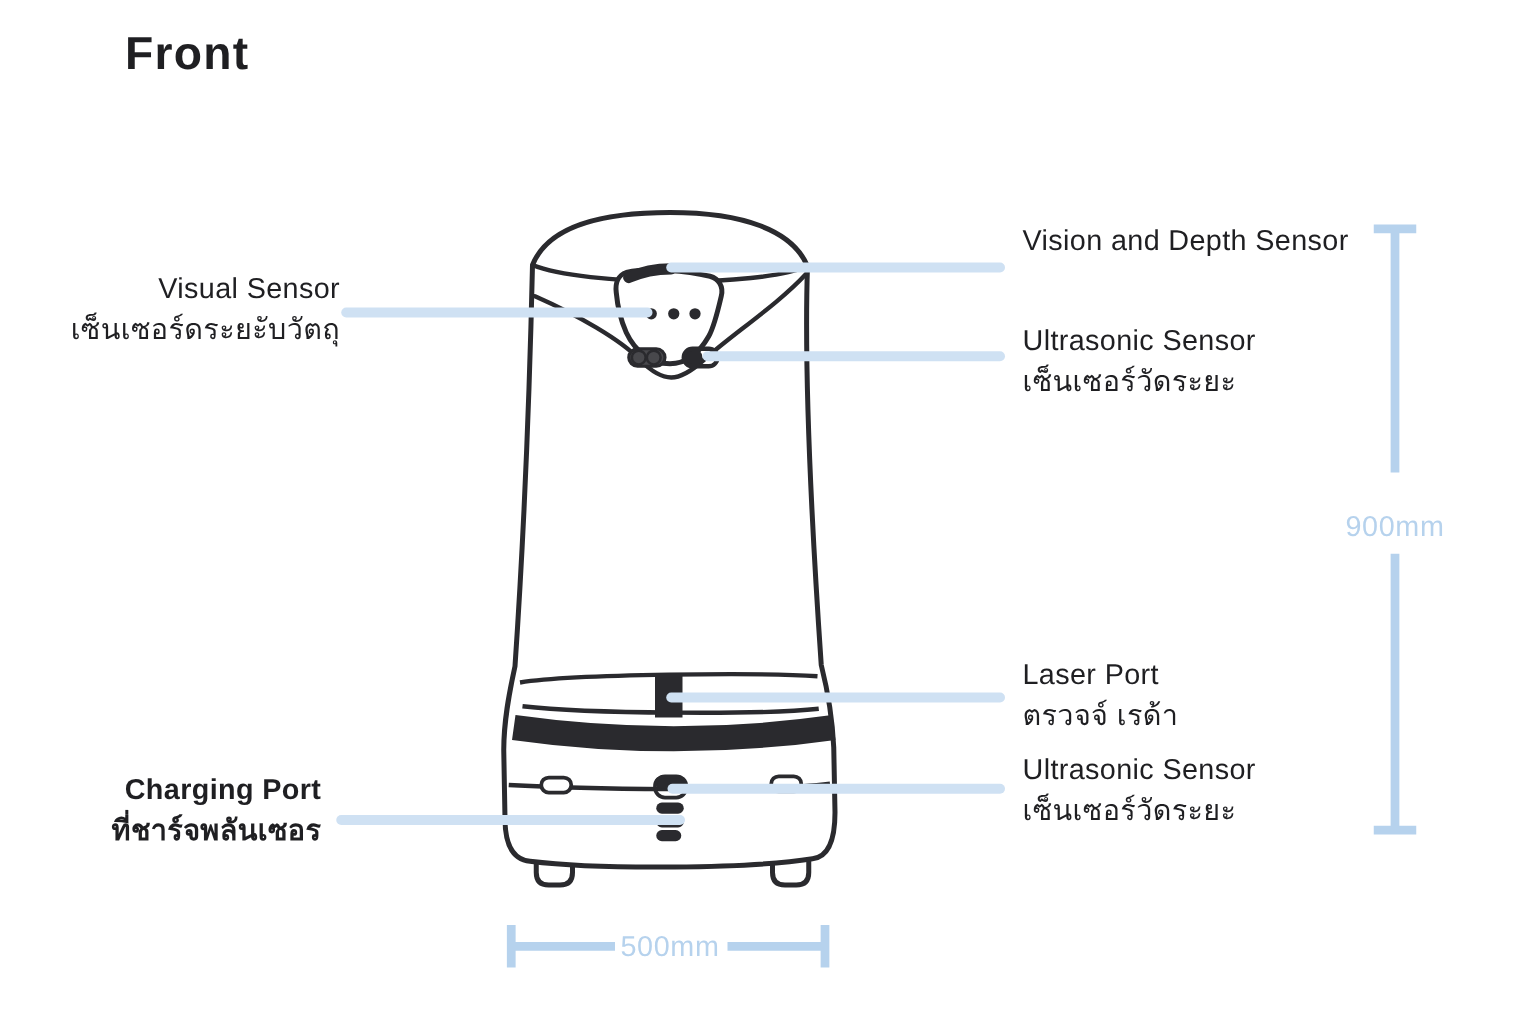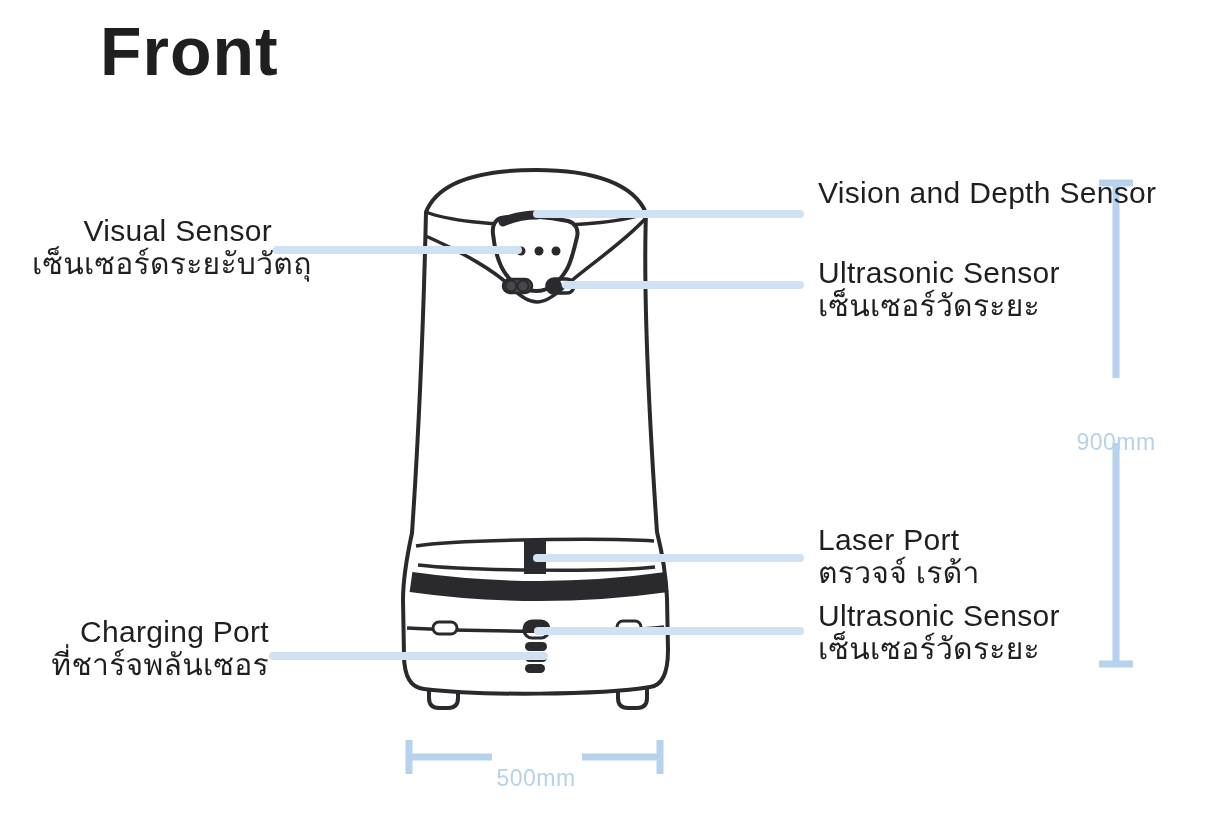--- a/index.html
+++ b/index.html
@@ -5,36 +5,36 @@
   html,body{margin:0;padding:0;background:#ffffff;}
   .stage{
     position:relative;
     width:1215px;height:822px;
     background:#ffffff;
     overflow:hidden;
     font-family:"Liberation Sans", sans-serif;
     color:#1f1f22;
   }
   .page-title{
-    position:absolute;left:100px;top:12px;
-    font-size:68px;font-weight:700;letter-spacing:1px;
+    position:absolute;left:100px;top:22px;
+    font-size:37px;font-weight:700;letter-spacing:1px;
   }
   .callout{
     position:absolute;
-    font-size:30px;line-height:33px;letter-spacing:.3px;
+    font-size:23px;line-height:33px;letter-spacing:.3px;
     white-space:nowrap;
   }
   .callout .en{display:block;}
   .callout .th{display:block;}
   .align-right{text-align:right;}
   .align-left{text-align:left;}
   .dim-text{
     position:absolute;
     font-size:23px;letter-spacing:.5px;
-    color:#b6d2ed;text-align:center;margin-top:21px;
+    color:#b6d2ed;text-align:center;
   }
   svg{position:absolute;left:0;top:0;}
 </style>
 </head>
 <body>
 
 <div class="stage">
 
   <svg width="1215" height="822" viewBox="0 0 1215 822">
 
@@ -159,21 +159,21 @@
   <div class="callout align-left" style="left:818px;top:523px;">
     <span class="en">Laser Port</span>
     <span class="th">ตรวจจ์ เรด้า</span>
   </div>
 
   <div class="callout align-left" style="left:818px;top:599px;">
     <span class="en">Ultrasonic Sensor</span>
     <span class="th">เซ็นเซอร์วัดระยะ</span>
   </div>
 
-  <div class="callout align-right" style="left:28px;top:615px;width:241px;">
+  <div class="callout align-right" style="left:16px;top:615px;width:241px;font-weight:bold;">
     <span class="en">Charging Port</span>
     <span class="th">ที่ชาร์จพลันเซอร</span>
   </div>
 
   <div class="dim-text" style="left:1060px;top:408px;width:112px;">900mm</div>
 
   <div class="dim-text" style="left:480px;top:744px;width:112px;">500mm</div>
 
 </div>
 

